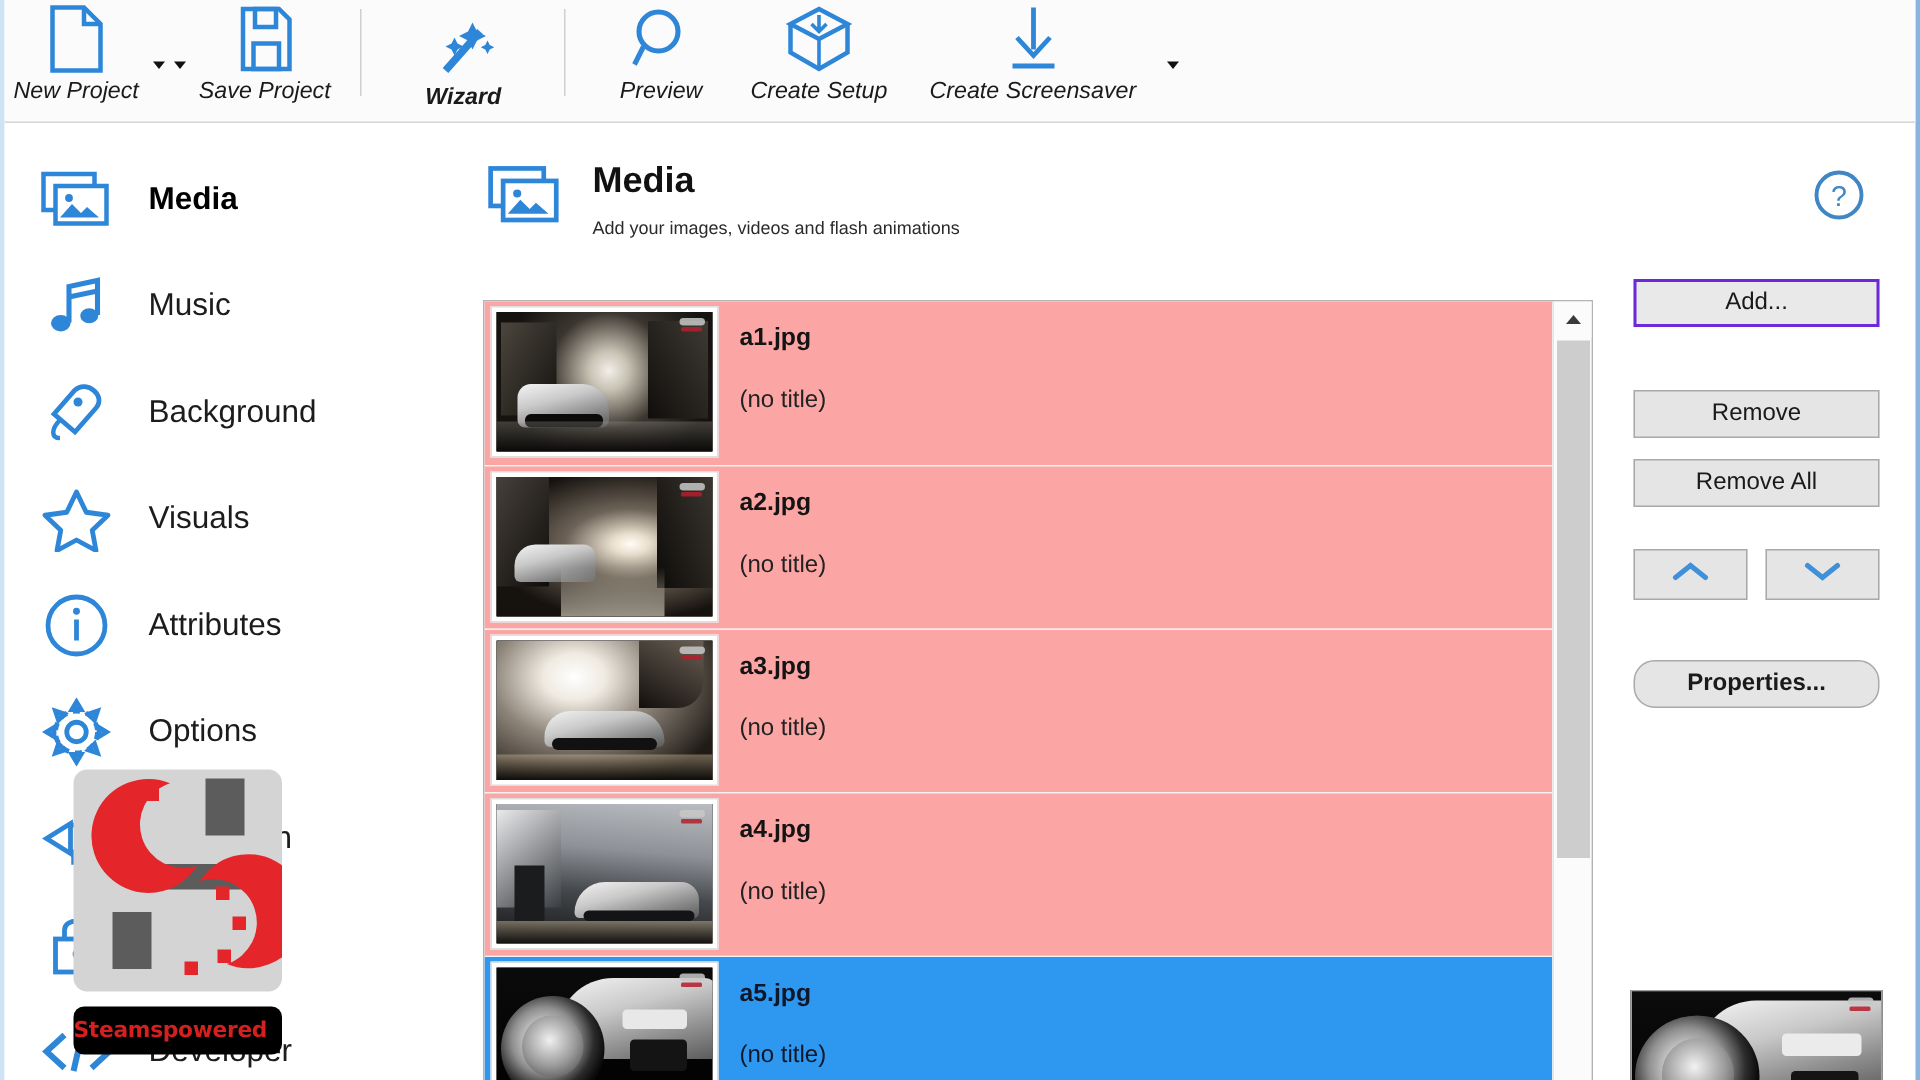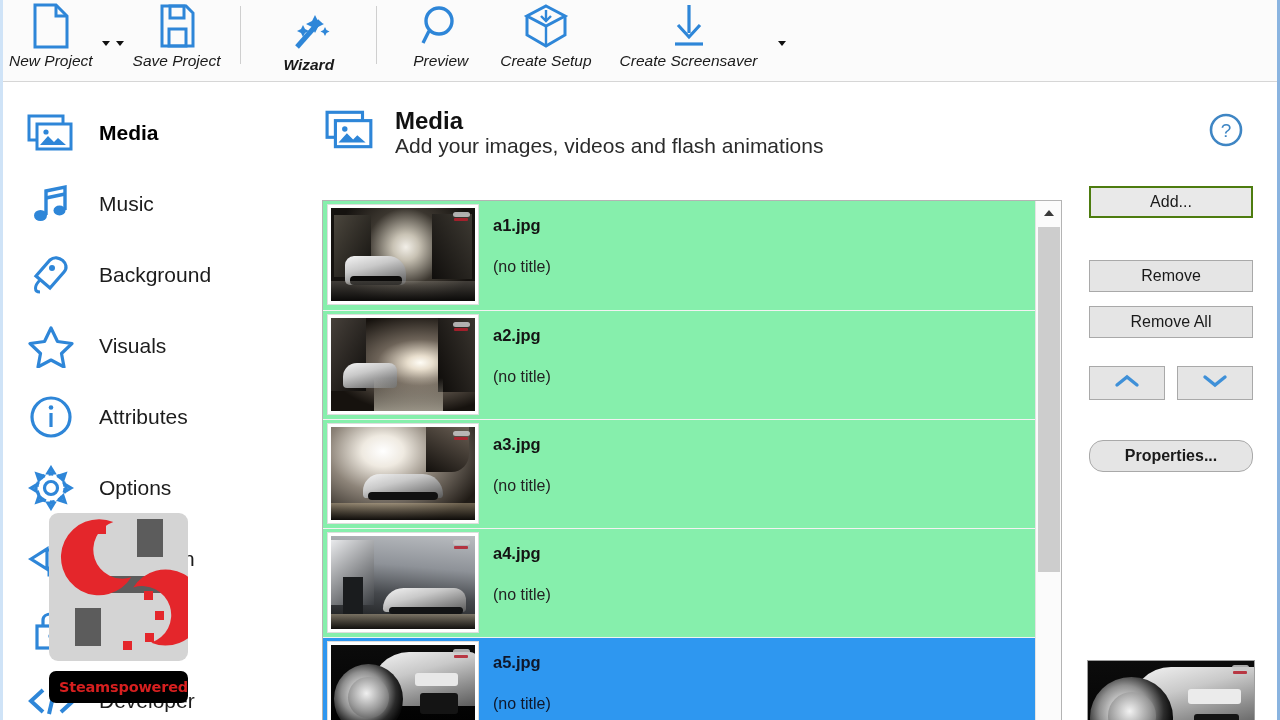--- a/index.html
+++ b/index.html
@@ -82,42 +82,42 @@
   #content {
     position: absolute; left: 300px; top: 83px; right: 0; bottom: 0;
   }
   #page-head {
     position: absolute; left: 22px; top: 25px;
     display: flex; align-items: flex-start;
   }
   #page-head .ph-ico { width: 52px; height: 48px; flex: 0 0 52px; }
   #page-head .ph-txt { margin-left: 18px; }
   #page-title { font-size: 24px; font-weight: bold; color: #111; line-height: 1.05; }
-  #page-sub { font-size: 21px; color: #2b2b2b; margin-top: 1px; text-align: center; }
+  #page-sub { font-size: 12px; color: #2b2b2b; margin-top: 12px; text-align: center; }
   #help-btn {
     position: absolute; right: 33px; top: 29px;
     width: 36px; height: 36px; cursor: pointer;
   }
 
   
   #list-panel {
     position: absolute; left: 19px; top: 117px; width: 740px; bottom: -1px;
     border: 1px solid #b4b4b4; border-bottom: none;
     background: #ffffff;
     overflow: hidden;
   }
   #list-scroll {
     position: absolute; left: 0; top: 0; right: 26px; bottom: 0;
     overflow: hidden;
   }
   .row {
     position: relative;
     display: flex; align-items: flex-start;
     height: 109px;
-    background: #86efac;
+    background: #fca5a5;
     border-top: 1px solid #f2f2f2;
     cursor: default;
   }
   .row:first-child { border-top: none; }
   .row.selected { background: #2e97f0; }
   .row .thumb-wrap {
     margin: 3px 0 0 4px;
     width: 152px; height: 101px; flex: 0 0 152px;
     background: #ffffff;
     border: 1px solid #dedede;
@@ -168,21 +168,21 @@
   .btn {
     display: block; width: 164px; height: 32px;
     background: #e5e5e5;
     border: 1px solid #a9a9a9;
     font-family: "Liberation Sans", sans-serif;
     font-size: 16px; color: #1a1a1a;
     text-align: center; line-height: 30px;
     cursor: pointer;
   }
   .btn.primary {
-    border: 2px solid #4d7c0f;
+    border: 2px solid #6d28d9;
     background: #e9e9e9;
     line-height: 28px;
   }
   .btn.bold { font-weight: bold; border-radius: 14px; }
   .gap-sm { height: 14px; }
   .gap-md { height: 28px; }
   .gap-lg { height: 40px; }
   .arrow-row { display: flex; gap: 12px; }
   .arrow-btn {
     width: 76px; height: 34px;
@@ -200,21 +200,21 @@
   #watermark {
     position: absolute; left: 46px; top: 513px;
     width: 139px; height: 148px;
     background: #d4d4d4; border-radius: 9px;
     z-index: 40;
   }
   #wm-badge {
     position: absolute; left: 46px; top: 671px;
     width: 139px; height: 32px;
     background: #000000; border-radius: 7px;
-    display: flex; align-items: center; justify-content: flex-end;
+    display: flex; align-items: center; justify-content: flex-start;
     z-index: 41;
   }
   #wm-badge span {
     font-family: "DejaVu Sans", sans-serif;
     font-size: 14.5px; font-weight: bold; color: #d61f1f;
     letter-spacing: -0.2px;
   }
 
   
   .car-scene { position: absolute; inset: 0; }

